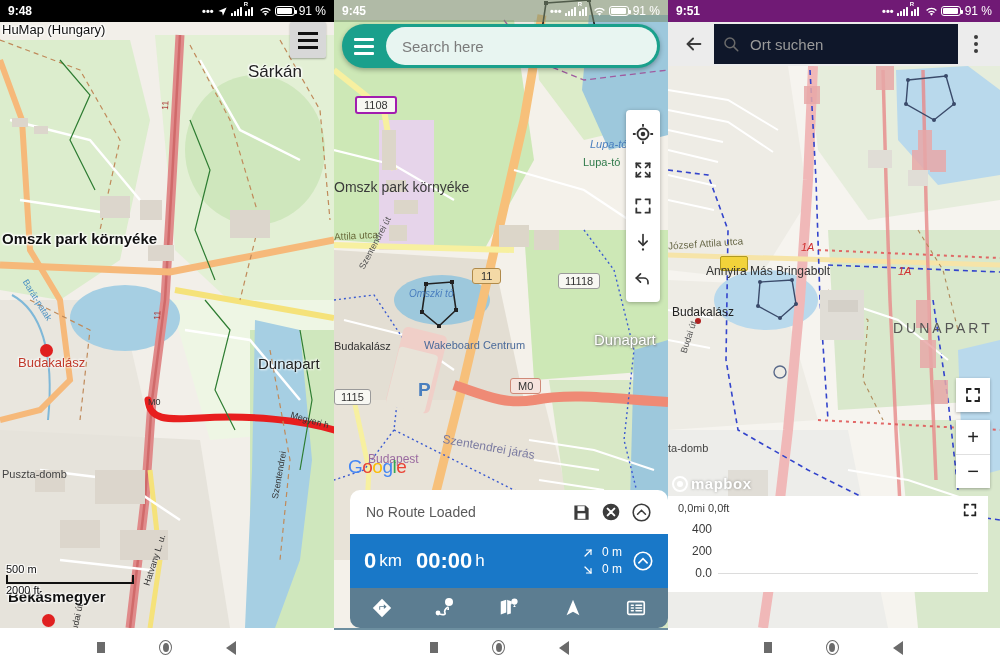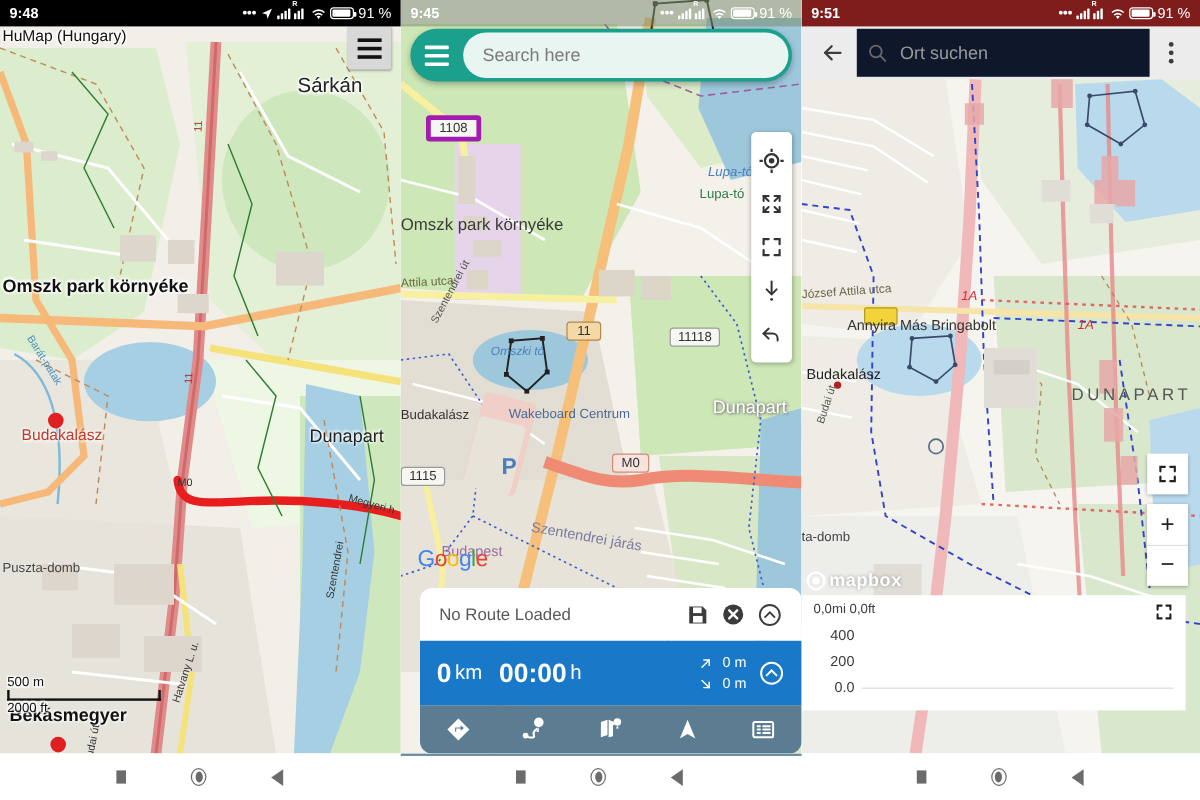--- a/index.html
+++ b/index.html
@@ -17,21 +17,21 @@
 
   
   .statusbar {
     position: absolute; top:0; left:0; right:0; height:22px;
     display:flex; align-items:center; justify-content:space-between;
     padding: 0 8px; z-index: 50;
     font-size: 12px; font-weight: bold;
   }
   .sb-dark { background:#000000; color:#ffffff; }
   .sb-translucent { background: rgba(120,140,110,0.55); color:#ffffff; }
-  .sb-grey { background:#7f1d1d; color:#ffffff; }
+  .sb-grey { background:#701a75; color:#ffffff; }
   .sb-right { display:flex; align-items:center; gap:4px; }
   .sb-icons { display:flex; align-items:center; gap:3px; }
   .ic { display:inline-block; }
   .ic-dots { letter-spacing:0px; font-size:11px; line-height:10px; }
   .bars { display:flex; align-items:flex-end; gap:1px; height:10px; }
   .bars i { display:block; width:2px; background:currentColor; border-radius:0.5px;}
   .bars i:nth-child(1){height:3px}
   .bars i:nth-child(2){height:5px}
   .bars i:nth-child(3){height:7px}
   .bars i:nth-child(4){height:9px}
@@ -377,21 +377,21 @@
       <path d="M92,284 L118,282 L122,310 L105,326 L88,312 Z" fill="none" stroke="#222" stroke-width="1.6"></path>
       <g fill="#222">
           <rect x="90" y="282" width="4" height="4"></rect>
           <rect x="116" y="280" width="4" height="4"></rect>
           <rect x="120" y="308" width="4" height="4"></rect>
           <rect x="103" y="324" width="4" height="4"></rect>
           <rect x="86" y="310" width="4" height="4"></rect>
         </g>
     </svg>
 
-    <div class="maplabel" style="left:21px;top:96px;background:#f7f7f2;border:4px solid #a21caf;border-radius:3px;padding:1px 7px;font-size:11px;color:#333;">1108</div>
+    <div class="maplabel" style="left:21px;top:96px;background:#f7f7f2;border:2px solid #a21caf;border-radius:3px;padding:1px 7px;font-size:11px;color:#333;">1108</div>
     <div class="maplabel" style="left:138px;top:268px;background:#f4d9a6;border:1px solid #b08a4a;border-radius:3px;padding:1px 8px;font-size:11px;color:#333;">11</div>
     <div class="maplabel" style="left:224px;top:273px;background:#f7f7f2;border:1px solid #9a9a9a;border-radius:3px;padding:1px 6px;font-size:11px;color:#333;">11118</div>
     <div class="maplabel" style="left:0px;top:389px;background:#f7f7f2;border:1px solid #9a9a9a;border-radius:3px;padding:1px 6px;font-size:11px;color:#333;">1115</div>
     <div class="maplabel" style="left:176px;top:378px;background:#f6e3dd;border:1px solid #d08a78;border-radius:3px;padding:1px 7px;font-size:11px;color:#333;">M0</div>
 
     <div class="maplabel" style="left:0px;top:178px;font-size:14px;color:#3a3a3a;line-height:18px;"><span>Omszk park környéke</span></div>
     <div class="maplabel" style="left:0px;top:230px;font-size:10px;color:#6a6a3a;transform:rotate(-3deg);">Attila utca</div>
     <div class="maplabel" style="left:256px;top:138px;font-size:11px;color:#4a7fbf;font-style:italic;">Lupa-tó</div>
     <div class="maplabel" style="left:249px;top:156px;font-size:11px;color:#2f7a4a;">Lupa-tó</div>
     <div class="maplabel" style="left:75px;top:288px;font-size:10px;color:#4a7fbf;font-style:italic;">Omszki tó</div>

